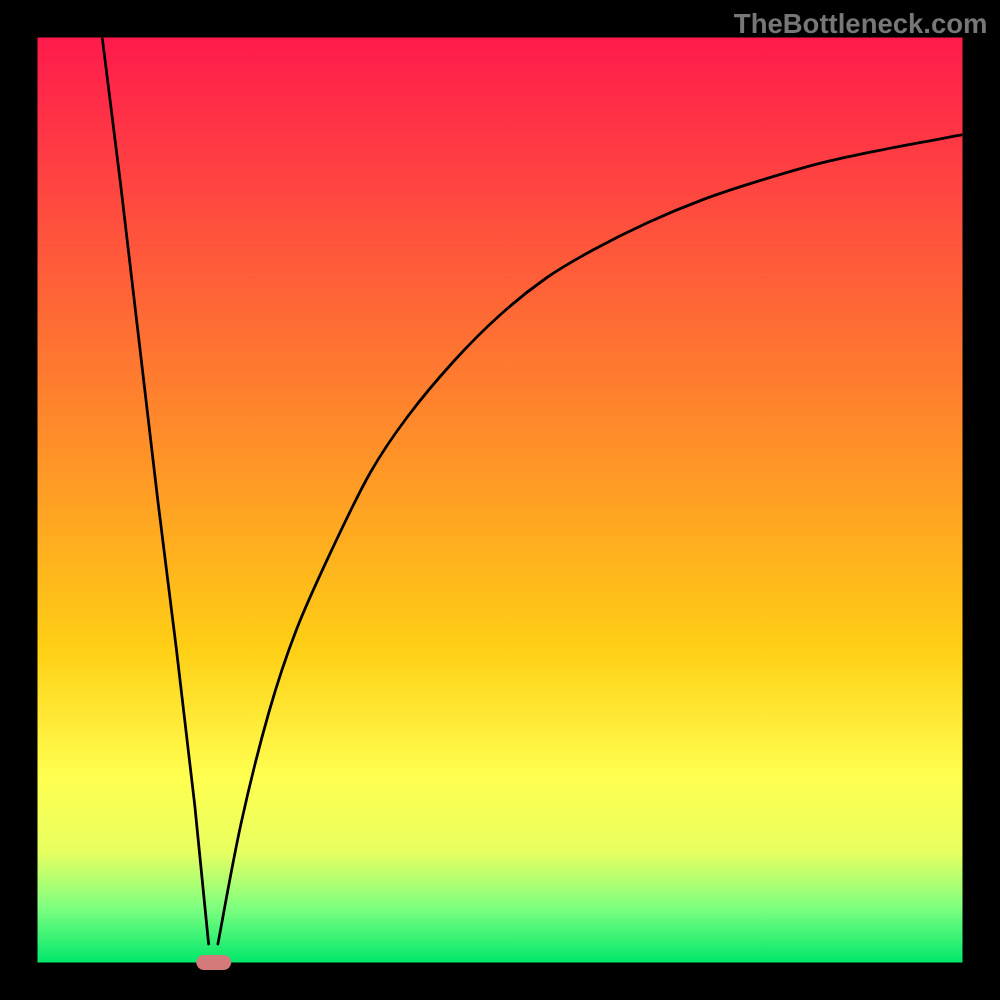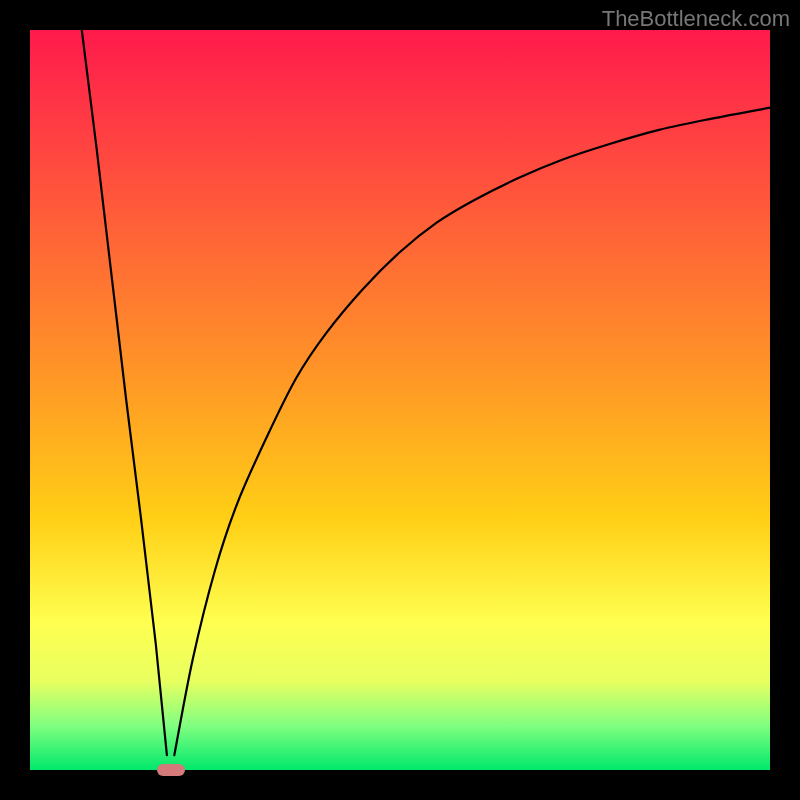--- a/index.html
+++ b/index.html
@@ -36,21 +36,21 @@
       #80ff80 94%,
       #00e86b 100%
     );
   }
   .watermark {
     position: absolute;
     top: 6px;
     right: 10px;
     color: #777;
     font-size: 22px;
-    font-weight: 400;
+    font-weight: 700;
     user-select: none;
     z-index: 5;
     text-align: center;
   }
   svg.curve {
     position: absolute;
     inset: 0;
     width: 100%;
     height: 100%;
   }

